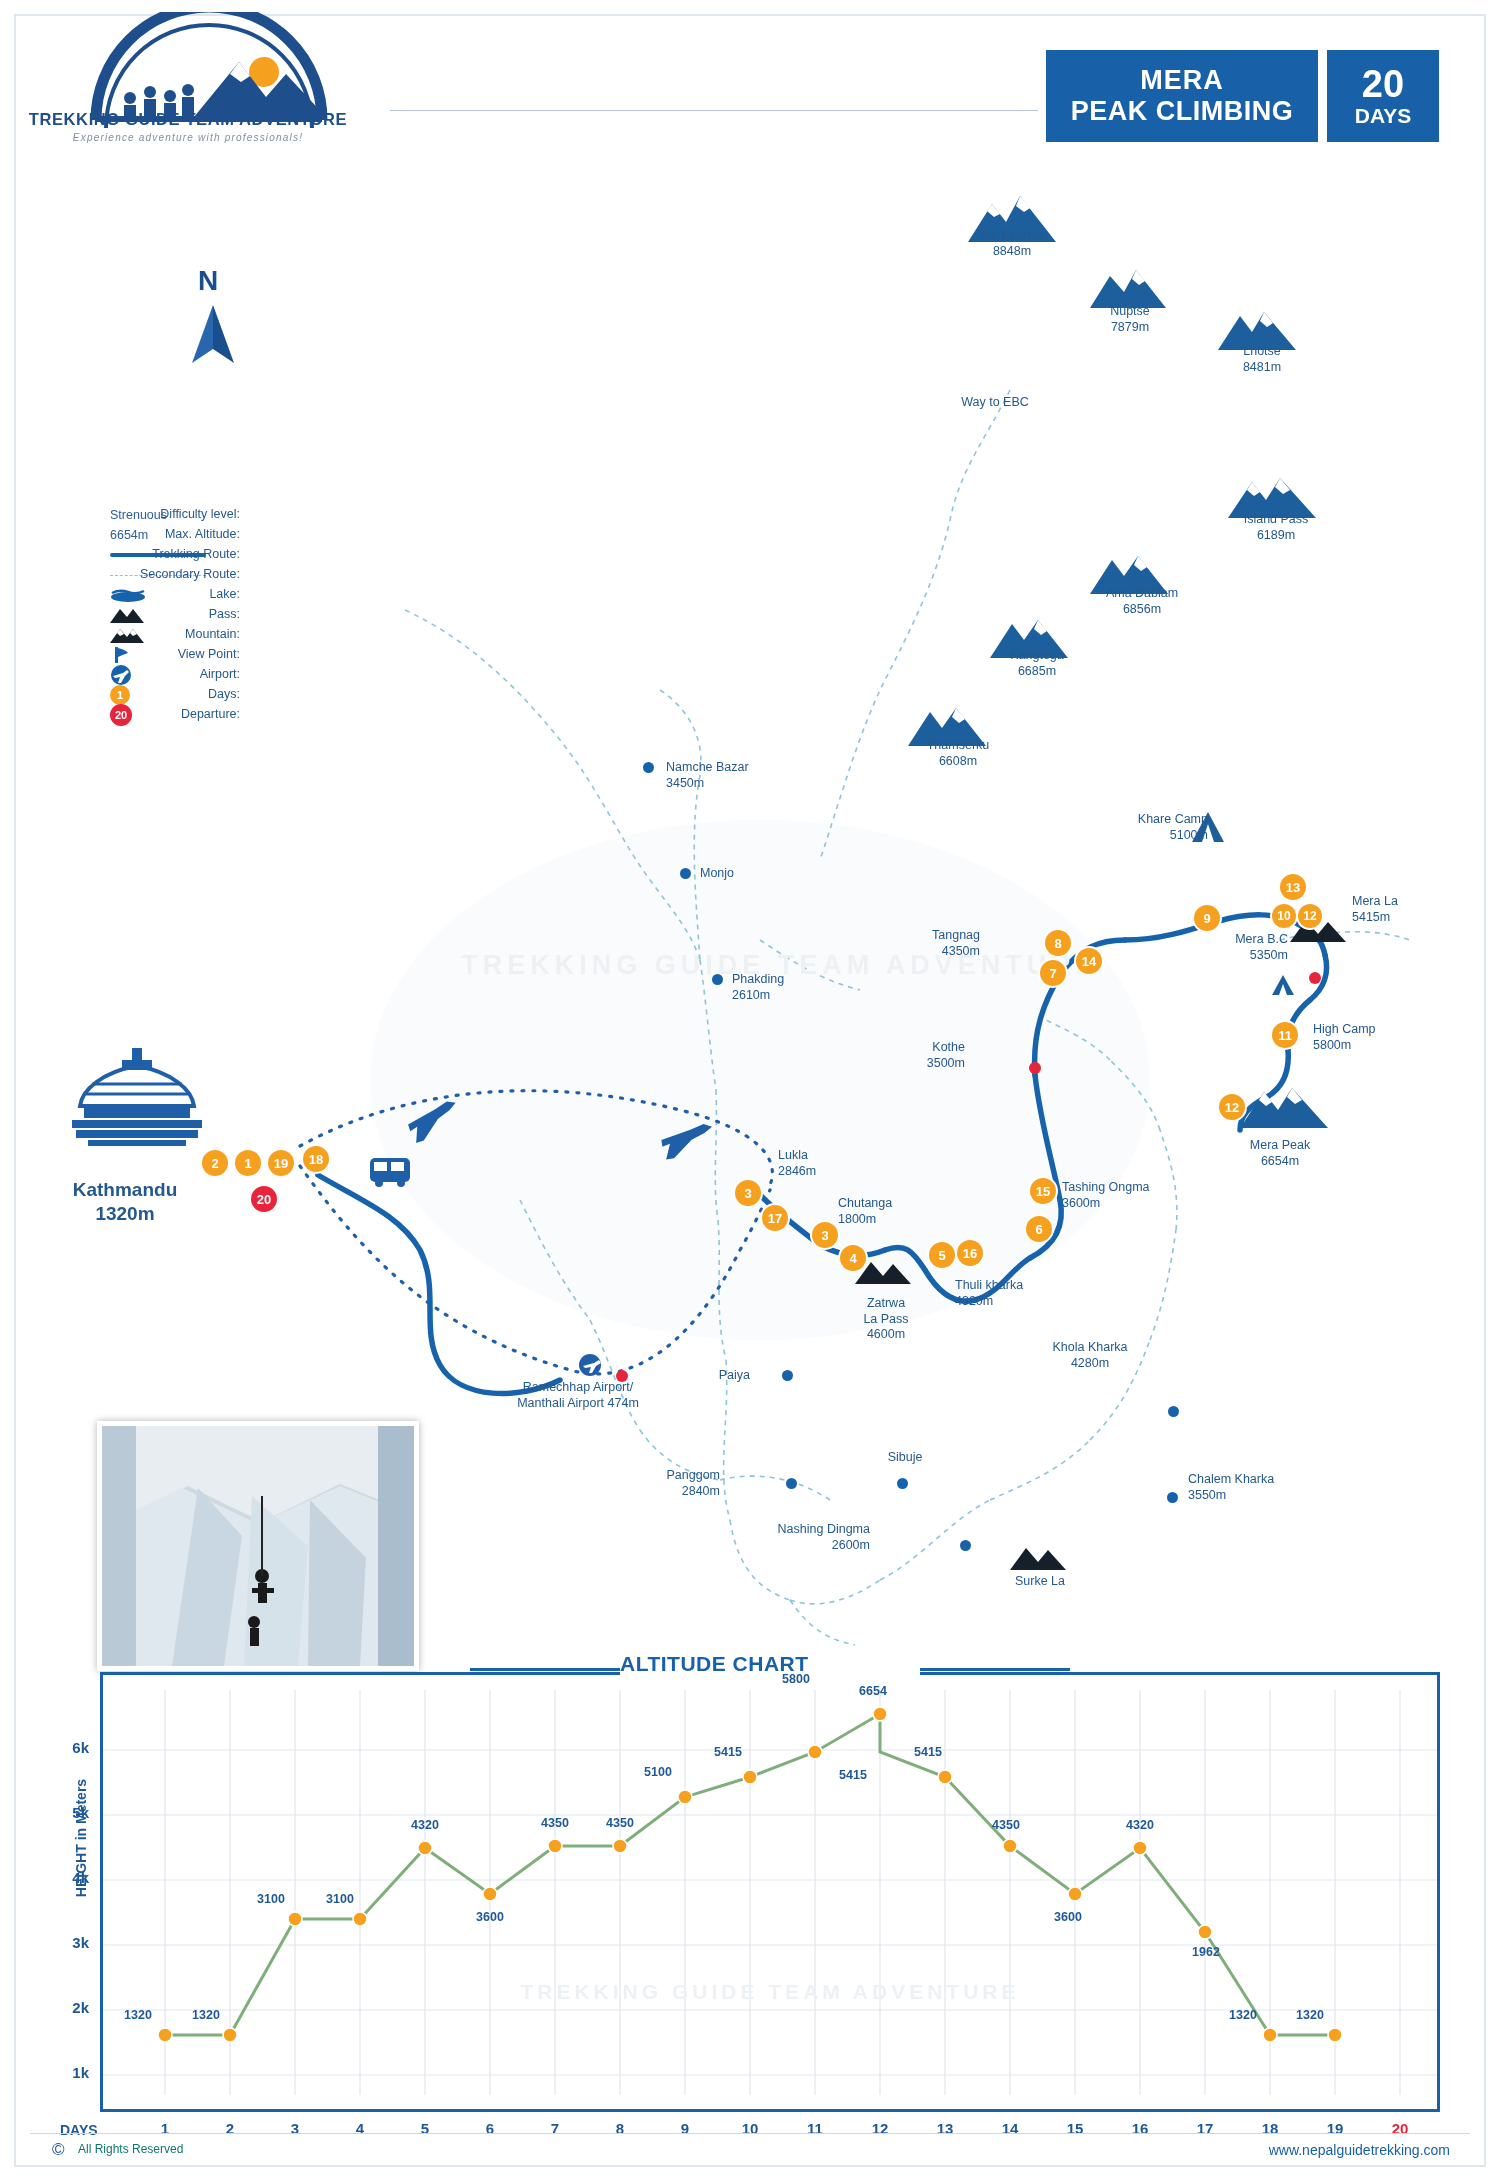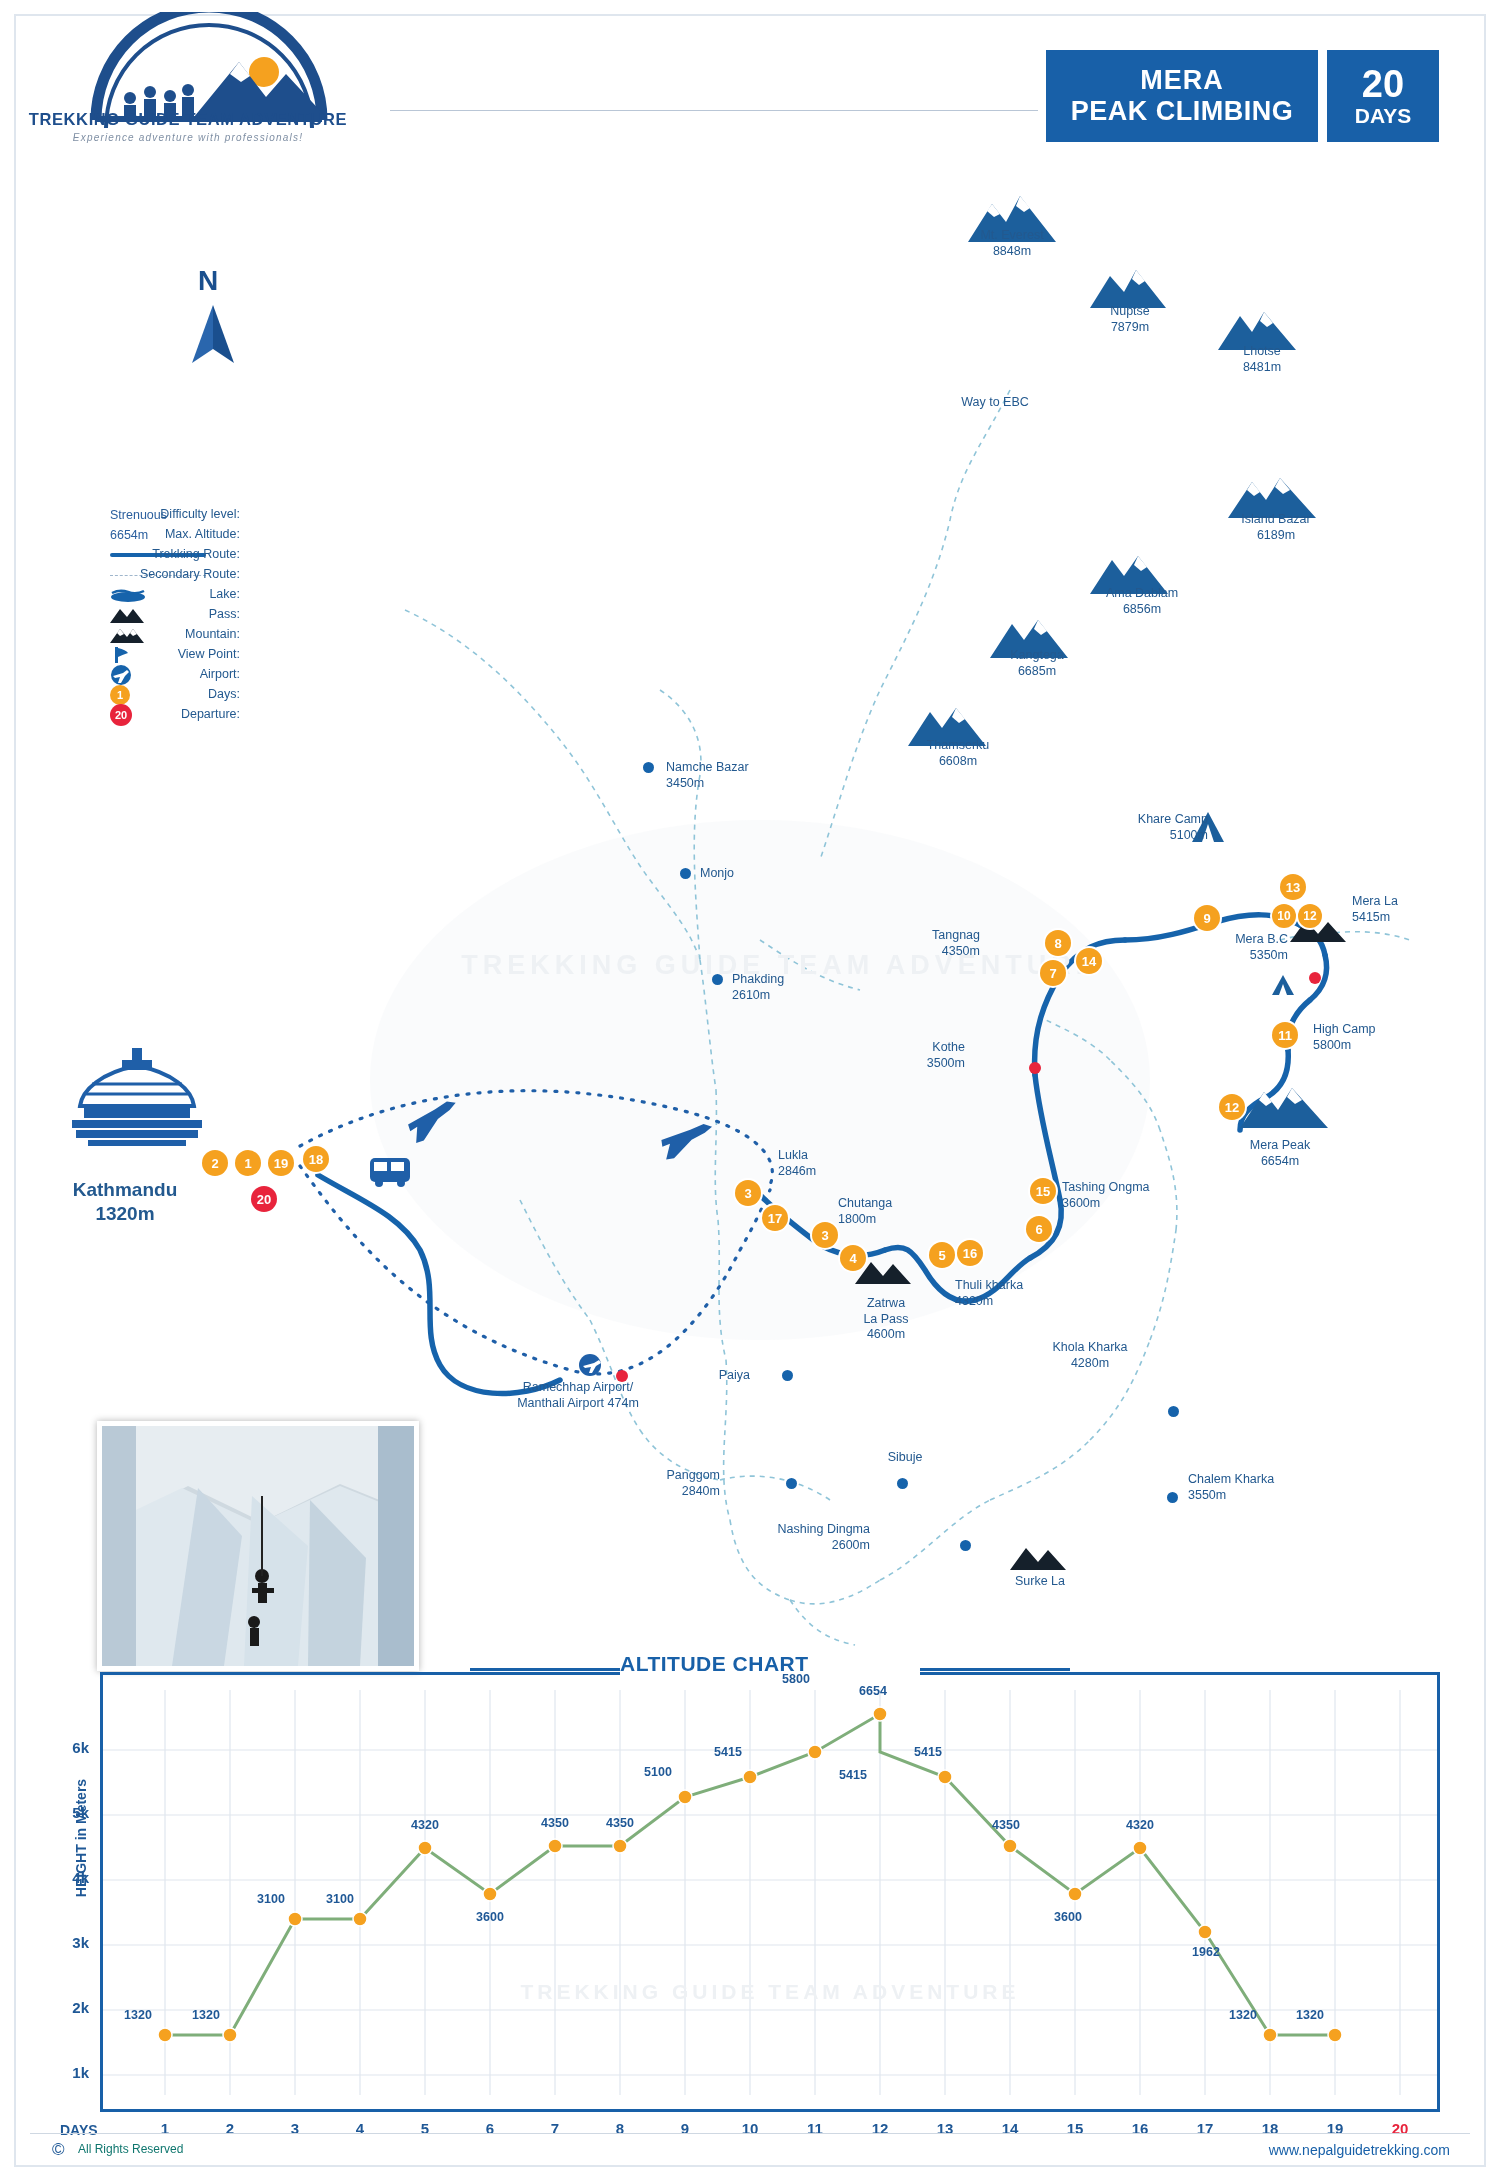--- a/index.html
+++ b/index.html
@@ -498,21 +498,21 @@
 </div>
 <div class="lbl" style="left:1080px;top:304px;width:100px;">
   <div>Nuptse</div>
   <div>7879m</div>
 </div>
 <div class="lbl" style="left:1212px;top:344px;width:100px;">
   <div>Lhotse</div>
   <div>8481m</div>
 </div>
 <div class="lbl" style="left:1216px;top:512px;width:120px;">
-  <div>Island Bazar</div>
+  <div>Island Pass</div>
   <div>6189m</div>
 </div>
 <div class="lbl" style="left:1082px;top:586px;width:120px;">
   <div>Ama Dablam</div>
   <div>6856m</div>
 </div>
 <div class="lbl" style="left:982px;top:648px;width:110px;">
   <div>Kangtega</div>
   <div>6685m</div>
 </div>

